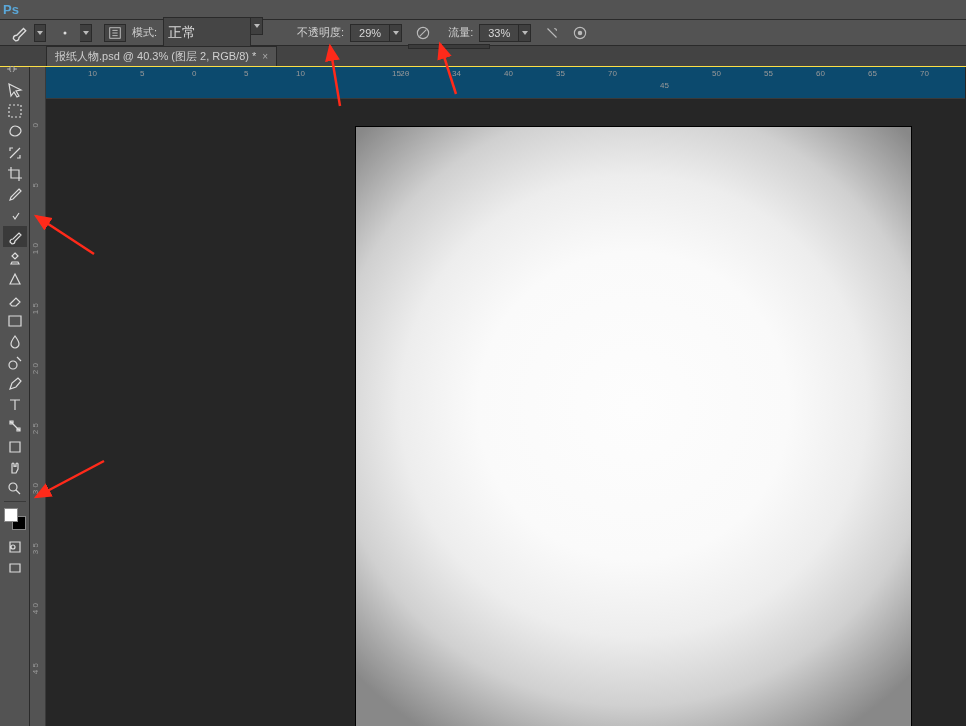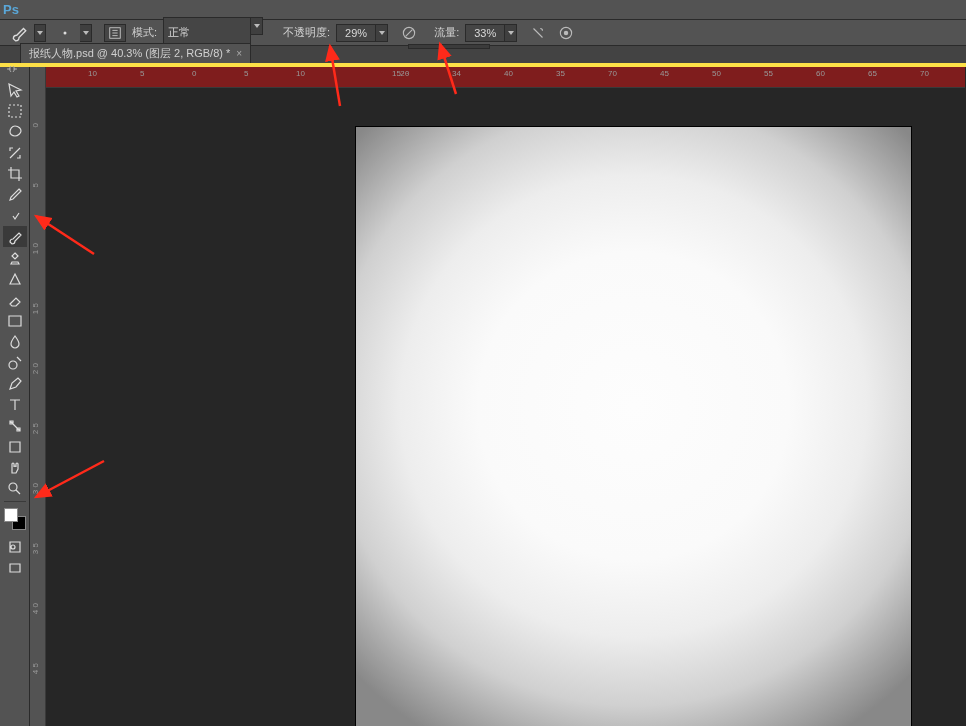--- a/index.html
+++ b/index.html
@@ -28,38 +28,38 @@
   height: 26px; background: #535353;
   display: flex; align-items: center;
   border-bottom: 1px solid #2a2a2a;
   padding-left: 10px; gap: 6px;
 }
 .opt-icon { width: 18px; height: 18px; display: flex;
   align-items: center; justify-content: center; color: #ddd; }
 .opt-label { font-size: 11px; color: #d0d0d0; }
 .opt-select {
   background: #454545; border: 1px solid #2a2a2a;
-  color: #d8d8d8; font-size: 11px; height: 32px;
+  color: #d8d8d8; font-size: 14px; height: 32px;
   padding: 12px 4px; display: flex; align-items: center;
 }
 .opt-select.mode { width: 88px; }
 .opt-drop { width: 12px; height: 18px; background: #3f3f3f;
   border: 1px solid #2a2a2a; border-left: none;
   display: flex; align-items: center; justify-content: center; }
 .opt-field {
   background: #454545; border: 1px solid #2a2a2a;
   color: #d8d8d8; font-size: 11px; height: 18px; width: 40px;
   text-align: center; display: flex; align-items: center;
   justify-content: center;
 }
 
 .tabbar {
   height: 21px; background: #434343;
   display: flex; align-items: flex-end;
-  padding-left: 20px; border-bottom: 4px solid #fde047;
+  padding-left: 46px; border-bottom: 1px solid #fde047;
 }
 .doc-tab {
   height: 20px; background: #535353;
   padding: 0 8px; font-size: 11px; color: #d0d0d0;
   display: flex; align-items: center; gap: 6px;
   border: 1px solid #2a2a2a; border-bottom: none;
 }
 .doc-close { font-size: 10px; color: #aaa; }
 
 .workspace {
@@ -94,22 +94,22 @@
   position: relative; overflow: hidden;
 }
 .vr-tick { position: absolute; left: 0; font-size: 8px; color: #999;
   writing-mode: vertical-rl; transform: rotate(180deg);
   padding: 0 1px; }
 
 .canvas-area {
   flex: 1; background: #262626; position: relative; overflow: hidden;
 }
 .h-ruler {
-  position: absolute; top: 0; left: 0; right: 1px; height: 21px;
-  background: #7f1d1d; border-bottom: 1px solid #3a3a3a;
+  position: absolute; top: 0; left: 0; right: 1px; height: 32px;
+  background: #0c4a6e; border-bottom: 1px solid #3a3a3a;
   z-index: 5;
 }
 .hr-tick { position: absolute; top: 2px; font-size: 8px; color: #999; }
 
 .canvas {
   position: absolute; top: 60px; left: 310px;
   width: 555px; height: 620px;
   background: radial-gradient(ellipse 70% 62% at 50% 45%,
     #fdfdfd 0%, #fafafa 40%, #ededed 60%, #d0d0d0 78%,
     #a8a8a8 90%, #888 100%);
@@ -155,21 +155,21 @@
   </div>
   <span class="opt-label">模式:</span>
   <div style="display:flex">
     <div class="opt-select mode">正常</div>
     <div class="opt-drop">
         <svg width="6" height="4">
           <path d="M0 0h6l-3 4z" fill="#bbb"></path>
         </svg>
       </div>
   </div>
-  <span class="opt-label" style="margin-left:14px">不透明度:</span>
+  <span class="opt-label" style="margin-left:28px">不透明度:</span>
   <div style="display:flex">
     <div class="opt-field">29%</div>
     <div class="opt-drop">
         <svg width="6" height="4">
           <path d="M0 0h6l-3 4z" fill="#bbb"></path>
         </svg>
       </div>
   </div>
   <div class="opt-icon" style="margin-left:6px">
     <svg viewBox="0 0 16 16">
@@ -355,21 +355,21 @@
         <span class="hr-tick" style="left: 94px;">5</span>
         <span class="hr-tick" style="left: 146px;">0</span>
         <span class="hr-tick" style="left: 198px;">5</span>
         <span class="hr-tick" style="left: 250px;">10</span>
         <span class="hr-tick" style="left: 302px; margin-left: 44px;">15</span>
         <span class="hr-tick" style="left: 354px; font-family: Liberation Mono, monospace;">20</span>
         <span class="hr-tick" style="left: 406px;">34</span>
         <span class="hr-tick" style="left: 458px;">40</span>
         <span class="hr-tick" style="left: 510px;">35</span>
         <span class="hr-tick" style="left: 562px;">70</span>
-        <span class="hr-tick" style="left: 614px;">45</span>
+        <span class="hr-tick" style="left: 614px; margin-top: 12px;">45</span>
         <span class="hr-tick" style="left: 666px;">50</span>
         <span class="hr-tick" style="left: 718px;">55</span>
         <span class="hr-tick" style="left: 770px;">60</span>
         <span class="hr-tick" style="left: 822px;">65</span>
         <span class="hr-tick" style="left: 874px;">70</span>
       </div>
     <div class="canvas"></div>
   </div>
 </div>
 

